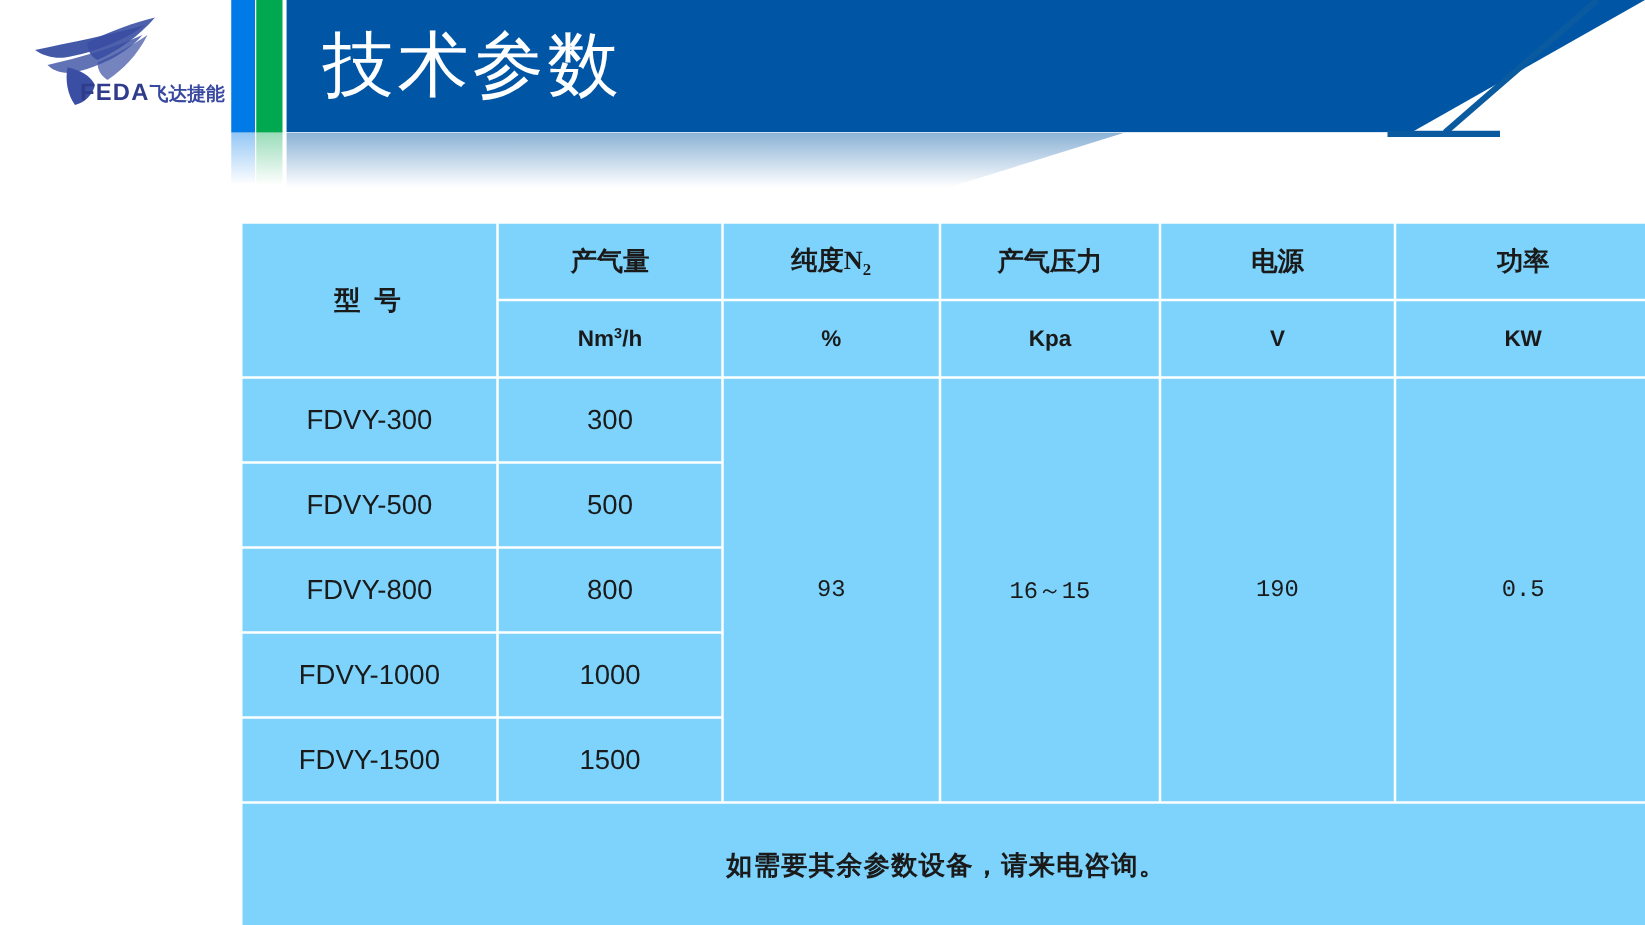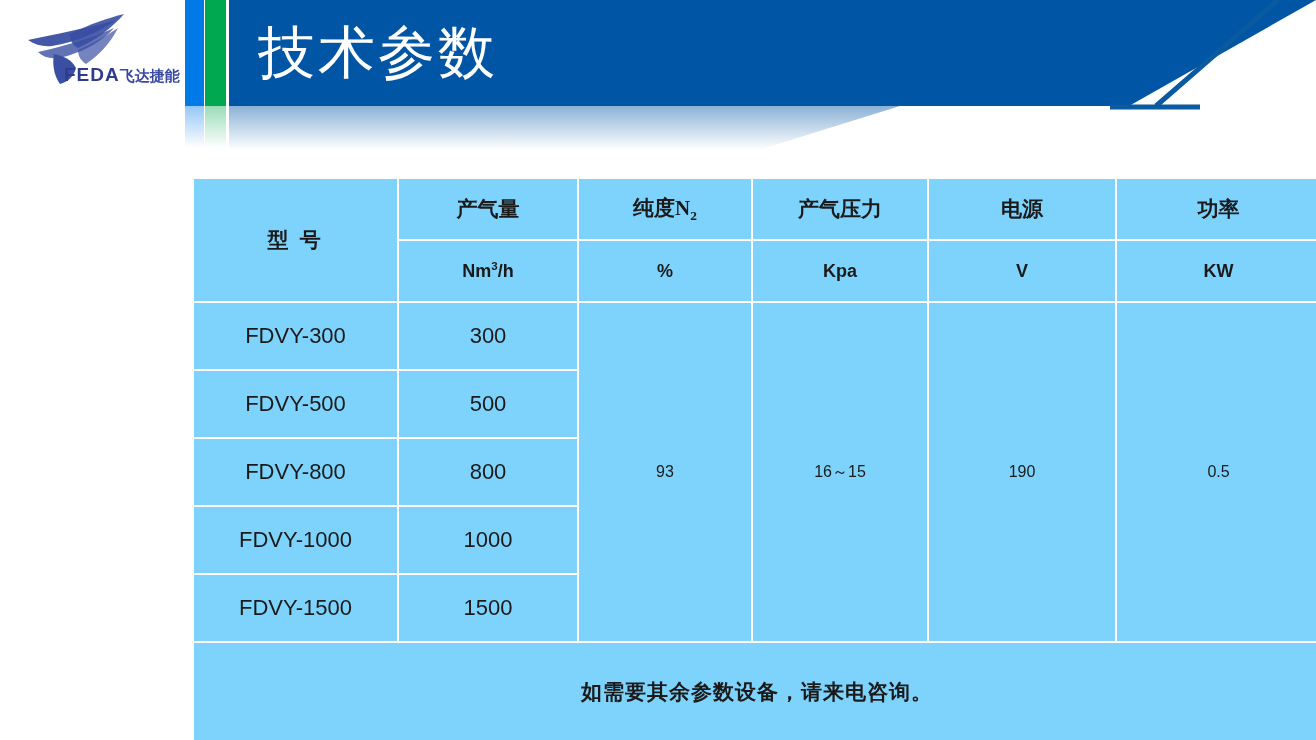--- a/index.html
+++ b/index.html
@@ -154,22 +154,22 @@
     font-weight: bold;
     font-family: "Liberation Serif", "DejaVu Serif", serif;
     letter-spacing: 3px;
     margin-left: 46px;
   }
   .data-cell {
     height: 66px;
     font-size: 22px;
   }
   .merged-cell {
-    font-size: 16px;
-    font-family: Liberation Sans, sans-serif;
+    font-size: 19px;
+    font-family: Liberation Mono, monospace;
   }
   .note-row td {
     height: 98px;
     font-size: 21px;
     font-weight: bold;
     font-family: "Liberation Serif", "DejaVu Serif", serif;
     letter-spacing: 1px;
   }
   sub, sup { font-size: 0.64em; }
 </style>

